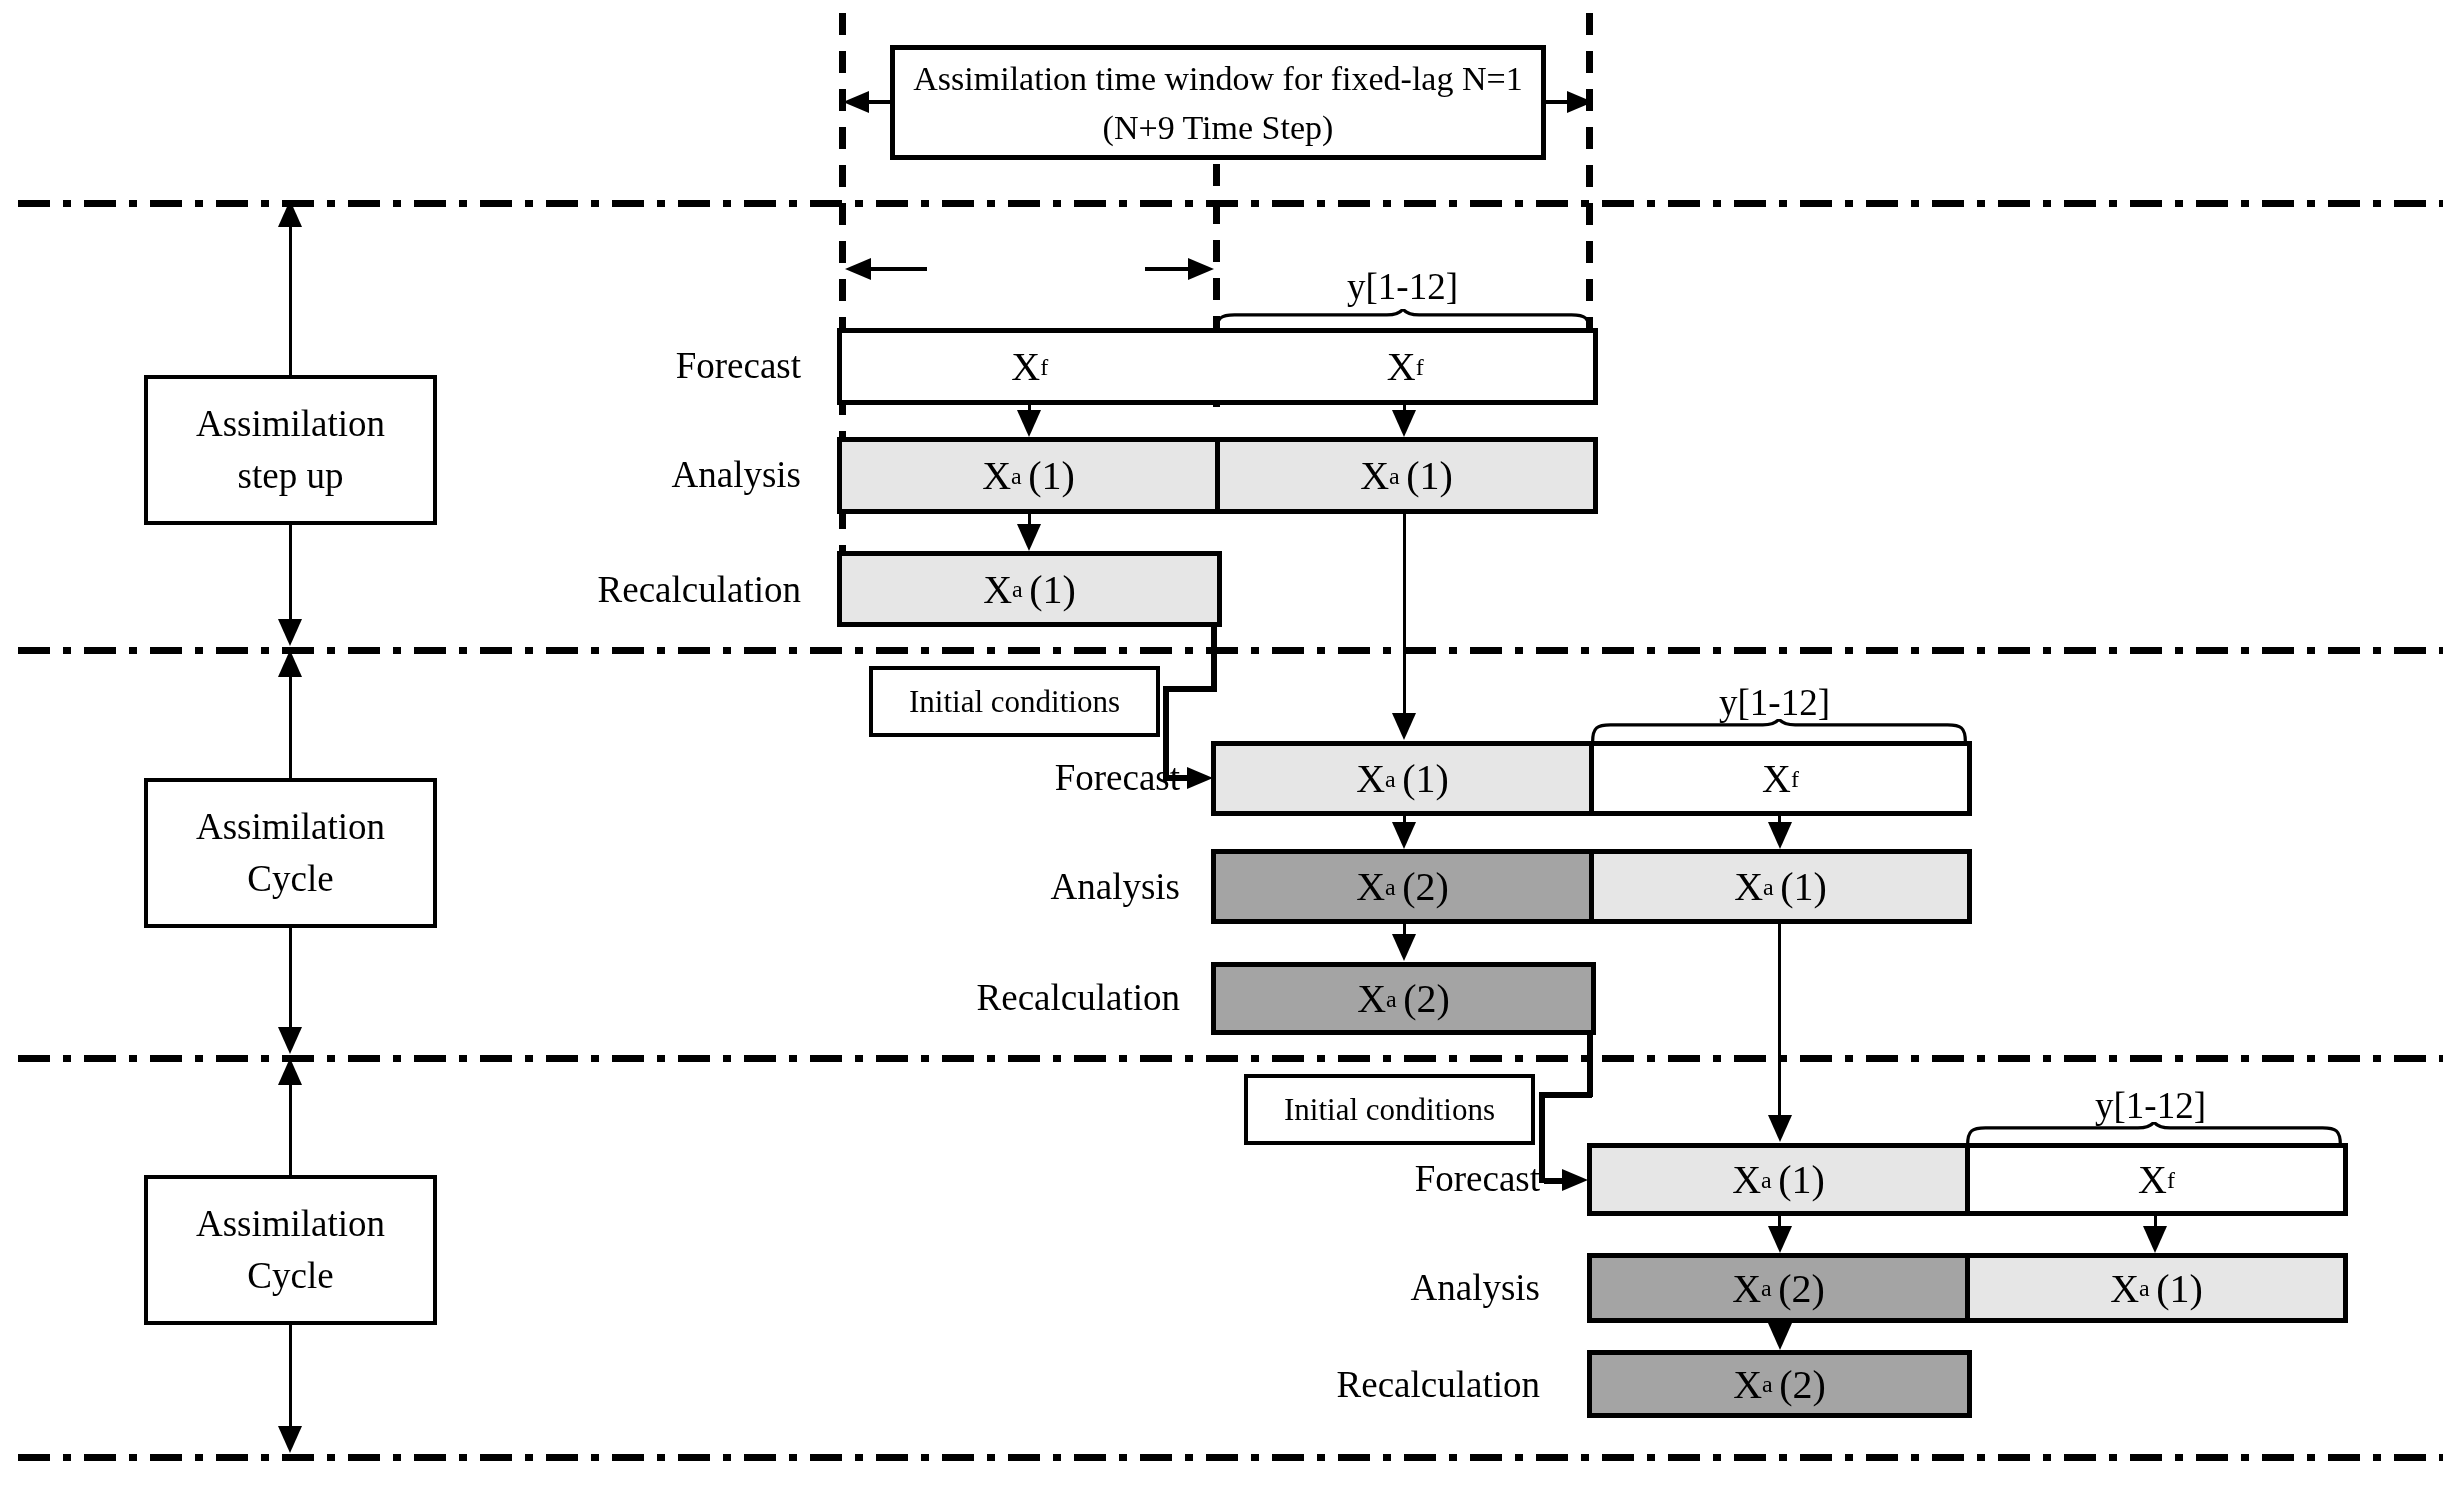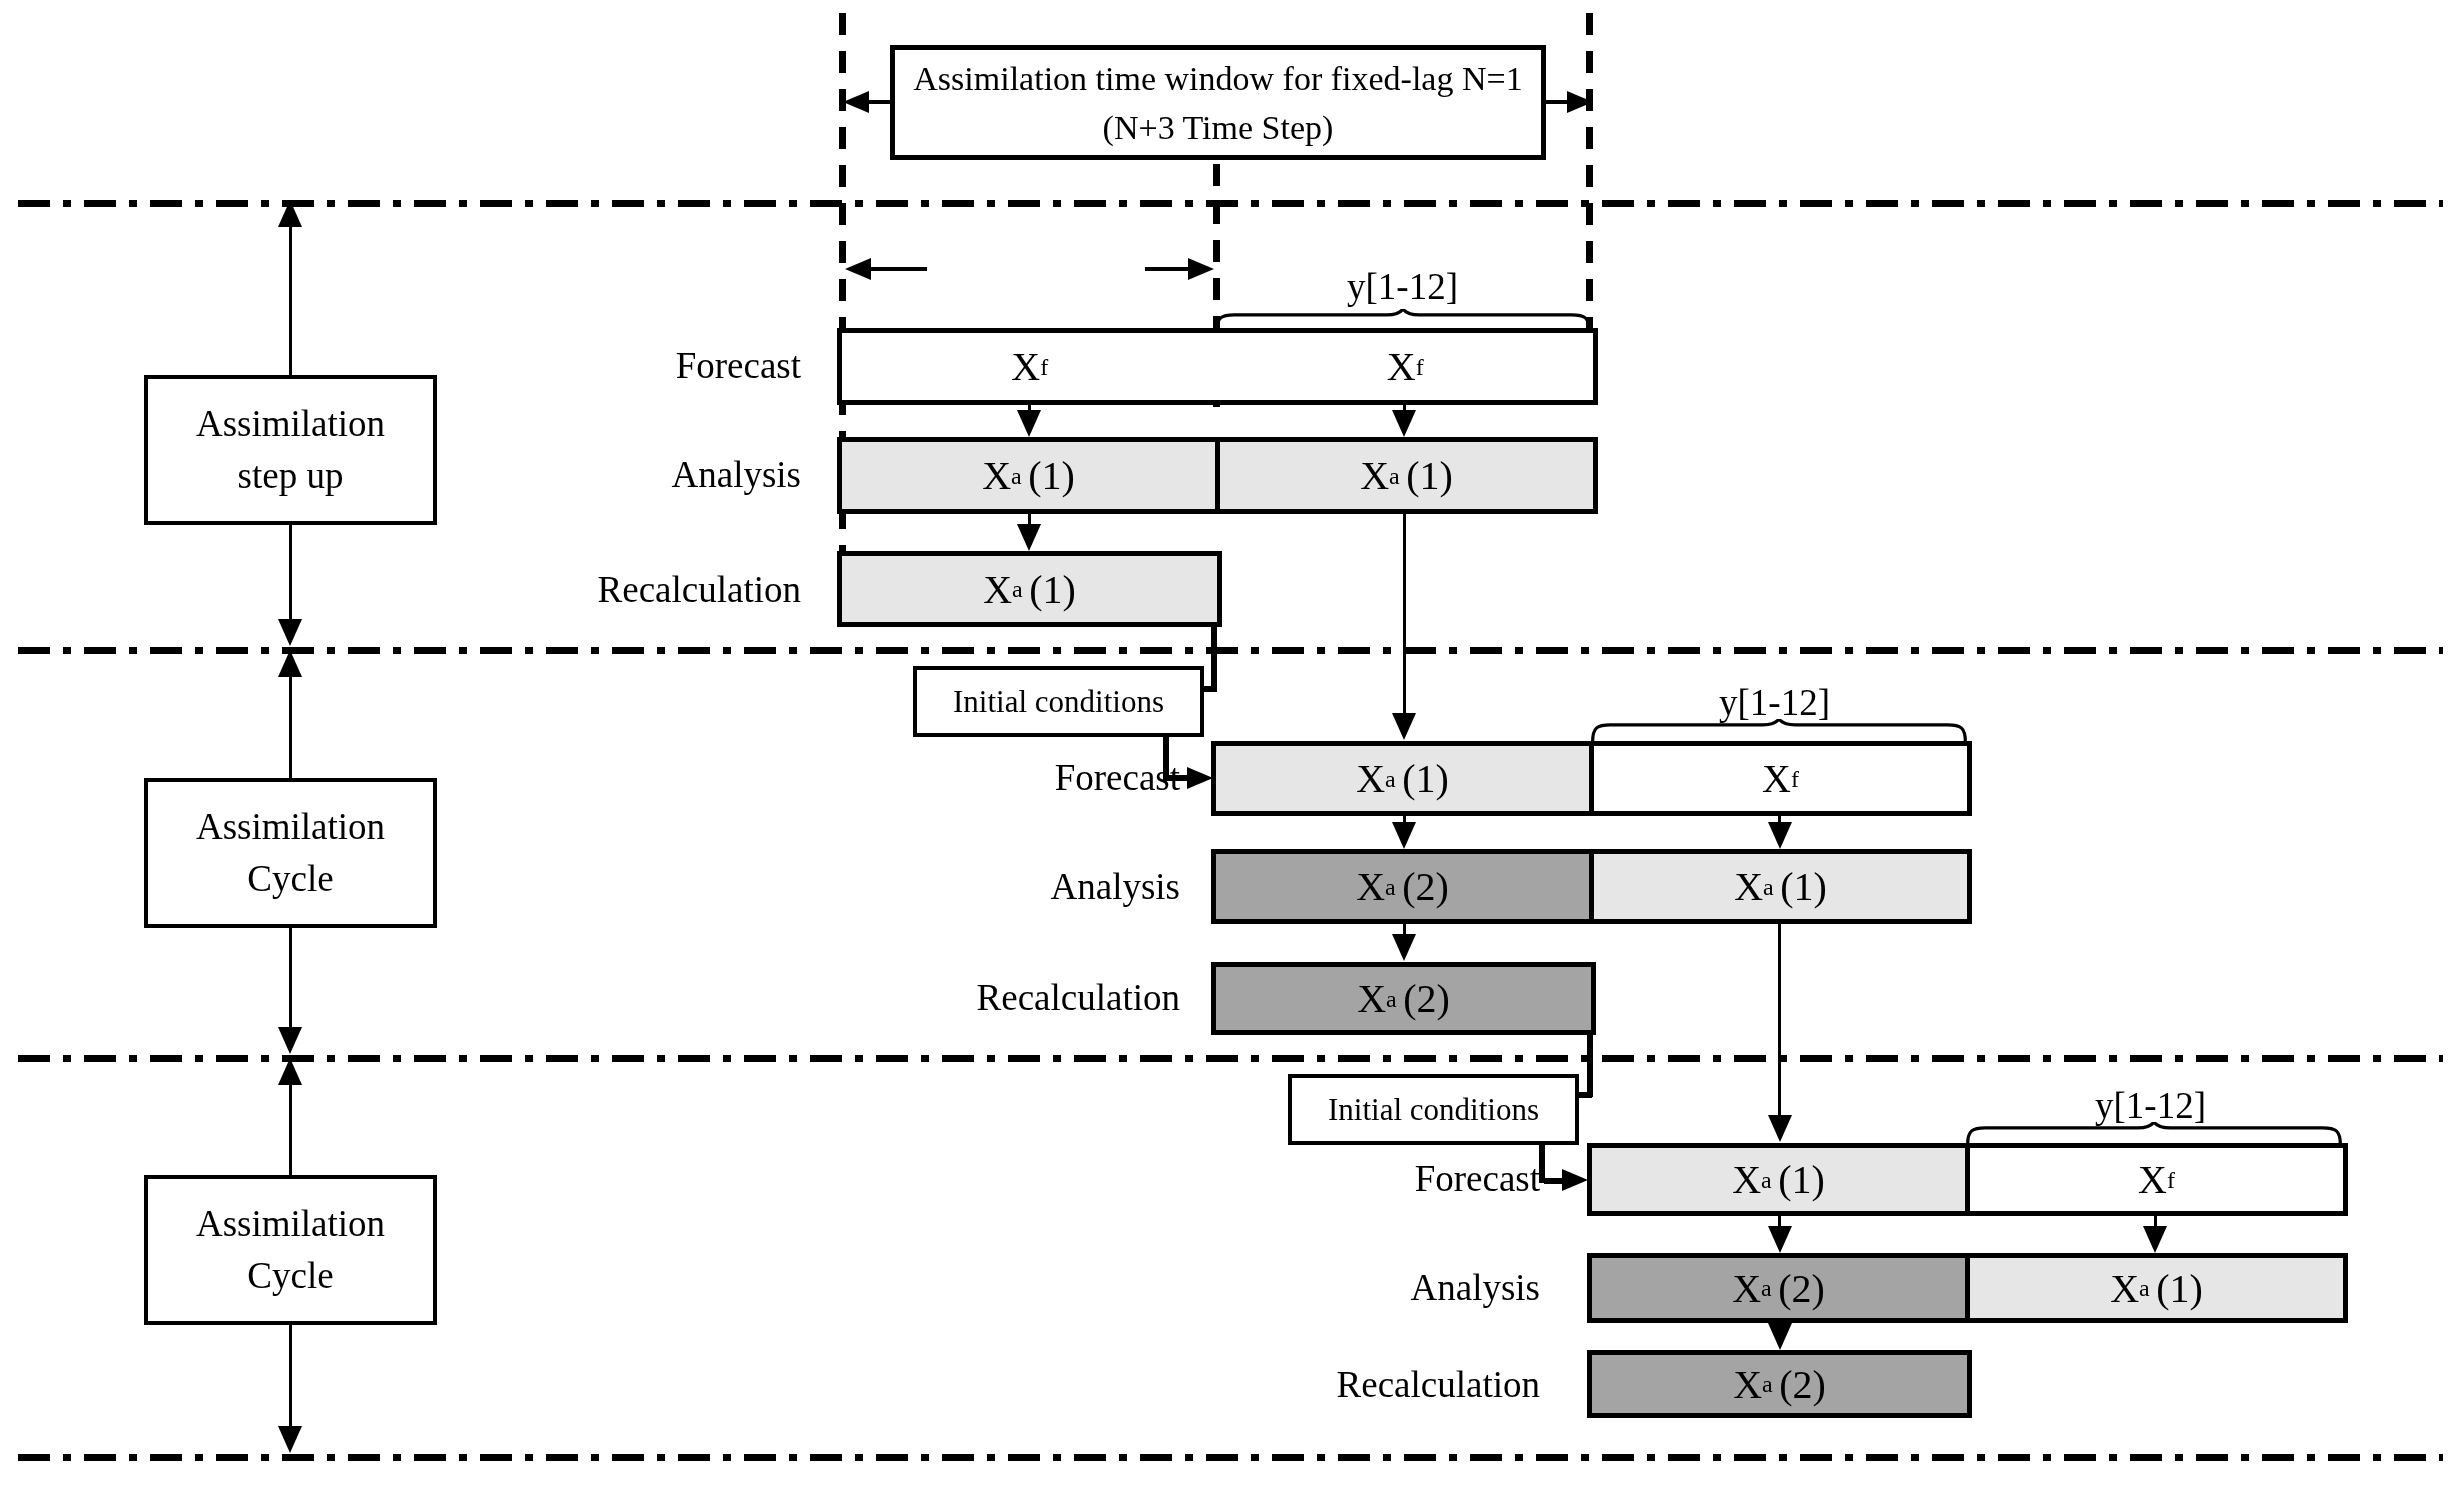--- a/index.html
+++ b/index.html
@@ -11,21 +11,21 @@
          background:repeating-linear-gradient(90deg,#000 0 32px,transparent 32px 45px,#000 45px 53px,transparent 53px 66px);}
 
   
   .vdash{position:absolute;width:7.3px;
          background:repeating-linear-gradient(180deg,#000 0 22px,transparent 22px 38px);}
 
   
   .box{position:absolute;background:#fff;border:4.9px solid #000;display:flex;flex-direction:column;
        justify-content:center;text-align:center;box-sizing:border-box;}
   .box.b7{border-width:5.7px;}
-  .box.b5{border-width:4px;margin-left:44px;}
+  .box.b5{border-width:4px;}
 
   
   .bar{position:absolute;border:5.7px solid #000;display:flex;background:#fff;box-sizing:border-box;}
   .cell{flex:1;display:flex;align-items:center;justify-content:center;font-size:40px;}
   .cell.divider{border-left:5.7px solid #000;}
   .cell.white{background:#ffffff;}
   .cell.light{background:#e6e6e6;}
   .cell.dark{background:#a4a4a4;}
   sup.sp{font-size:60%;line-height:0;vertical-align:0.55em;}
   .arg{margin-left:6.5px;}
@@ -56,21 +56,21 @@
   <div class="hline" style="top:647px;"></div>
   <div class="hline" style="top:1055px;"></div>
   <div class="hline" style="top:1454px;"></div>
 
   <div class="vdash" style="left:839px;top:13px;height:542px;"></div>
   <div class="vdash" style="left:1213px;top:164px;height:243px;"></div>
   <div class="vdash" style="left:1586px;top:13px;height:322px;"></div>
 
   <div class="box b7" style="left:890px;top:45px;width:656px;height:115px;">
     <div class="title-line">Assimilation time window for fixed-lag N=1</div>
-    <div class="title-line">(N+3 Time Step)</div>
+    <div class="title-line">(N+9 Time Step)</div>
   </div>
   <div class="tri left" style="left:843px;top:91px;"></div>
   <div class="shaft" style="left:866px;top:100px;width:26px;height:4px;"></div>
   <div class="shaft" style="left:1544px;top:100px;width:26px;height:4px;"></div>
   <div class="tri right" style="left:1567px;top:91px;"></div>
 
   <div class="tri left" style="left:845px;top:258px;"></div>
   <div class="shaft" style="left:869px;top:267px;width:58px;height:4px;"></div>
   <div class="shaft" style="left:1145px;top:267px;width:45px;height:4px;"></div>
   <div class="tri right" style="left:1188px;top:258px;"></div>

